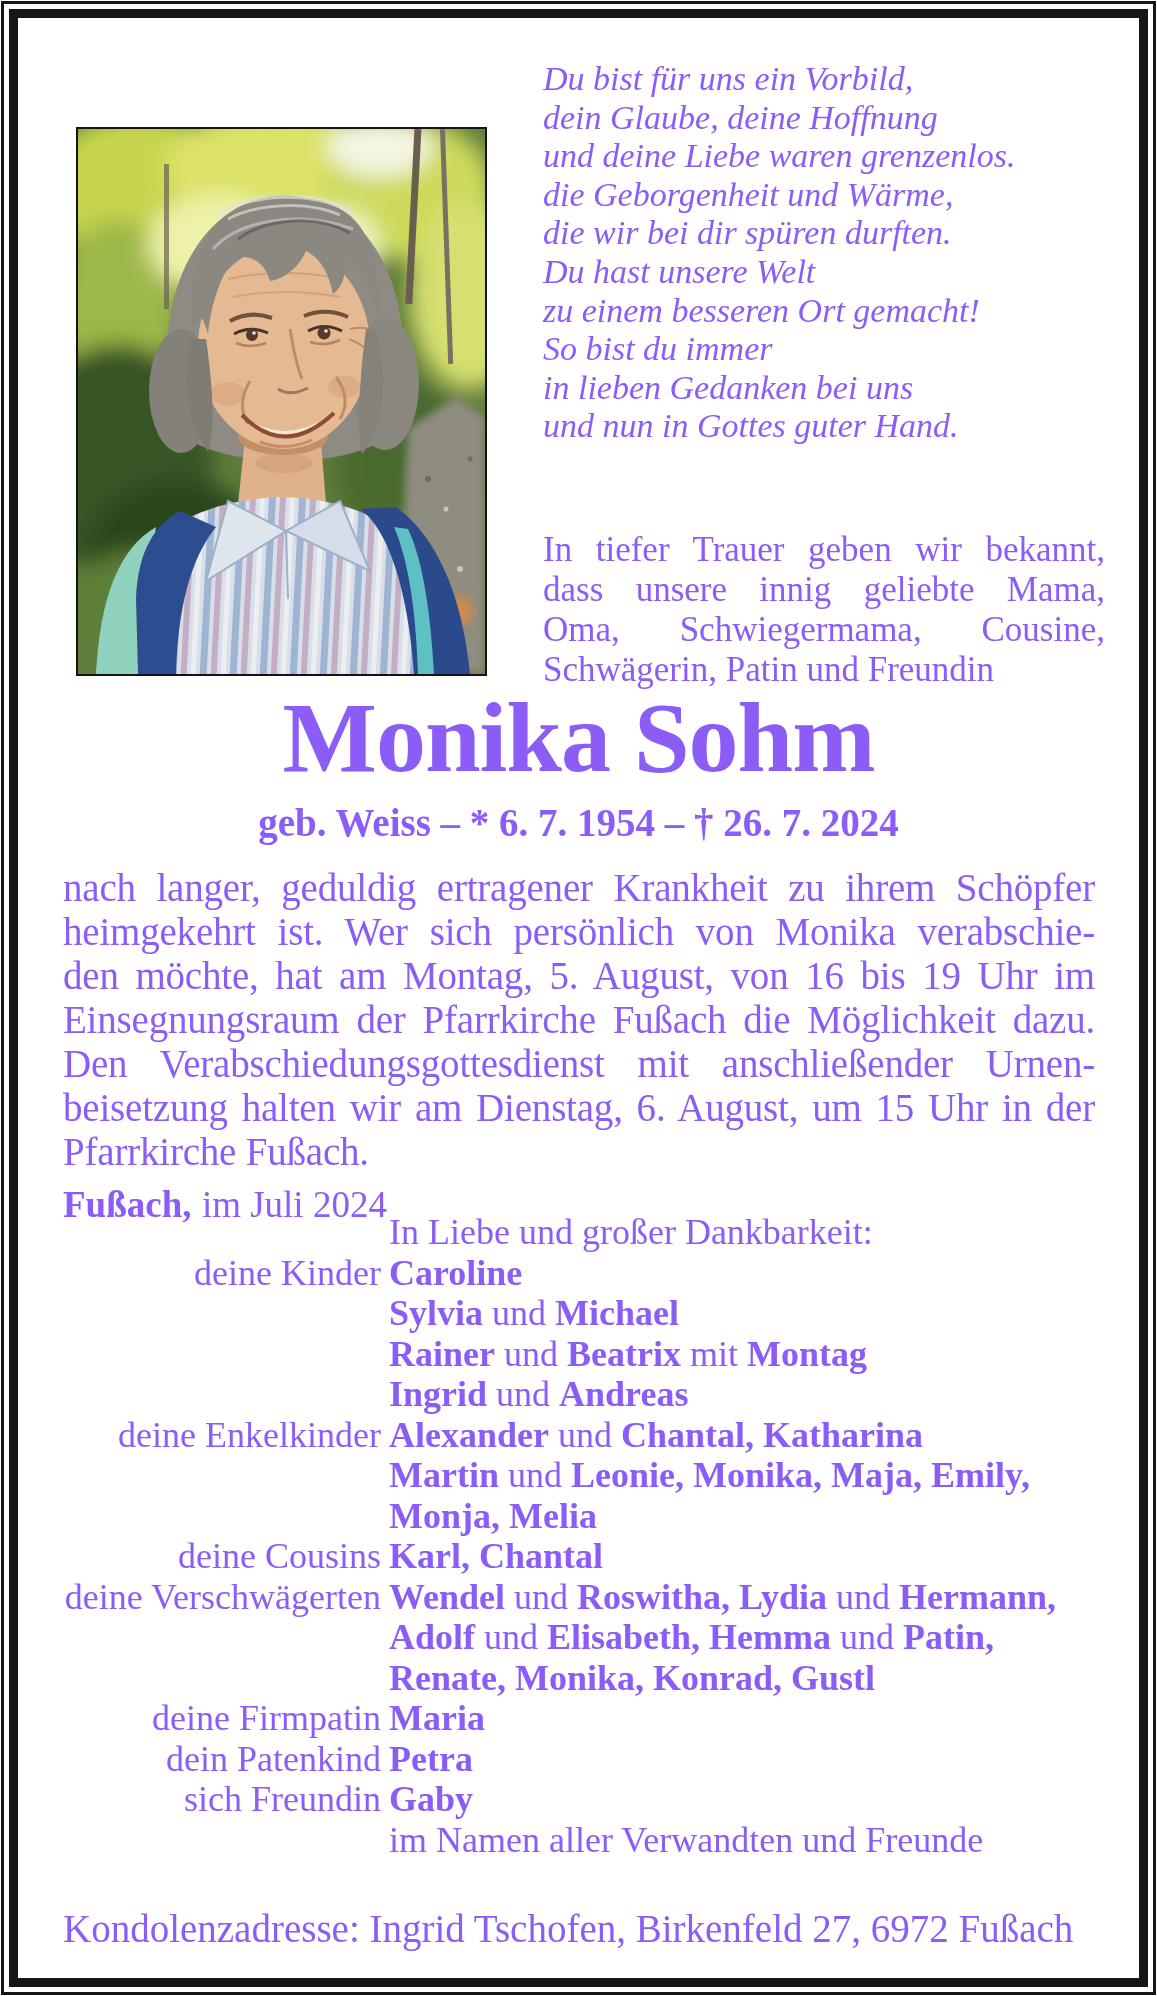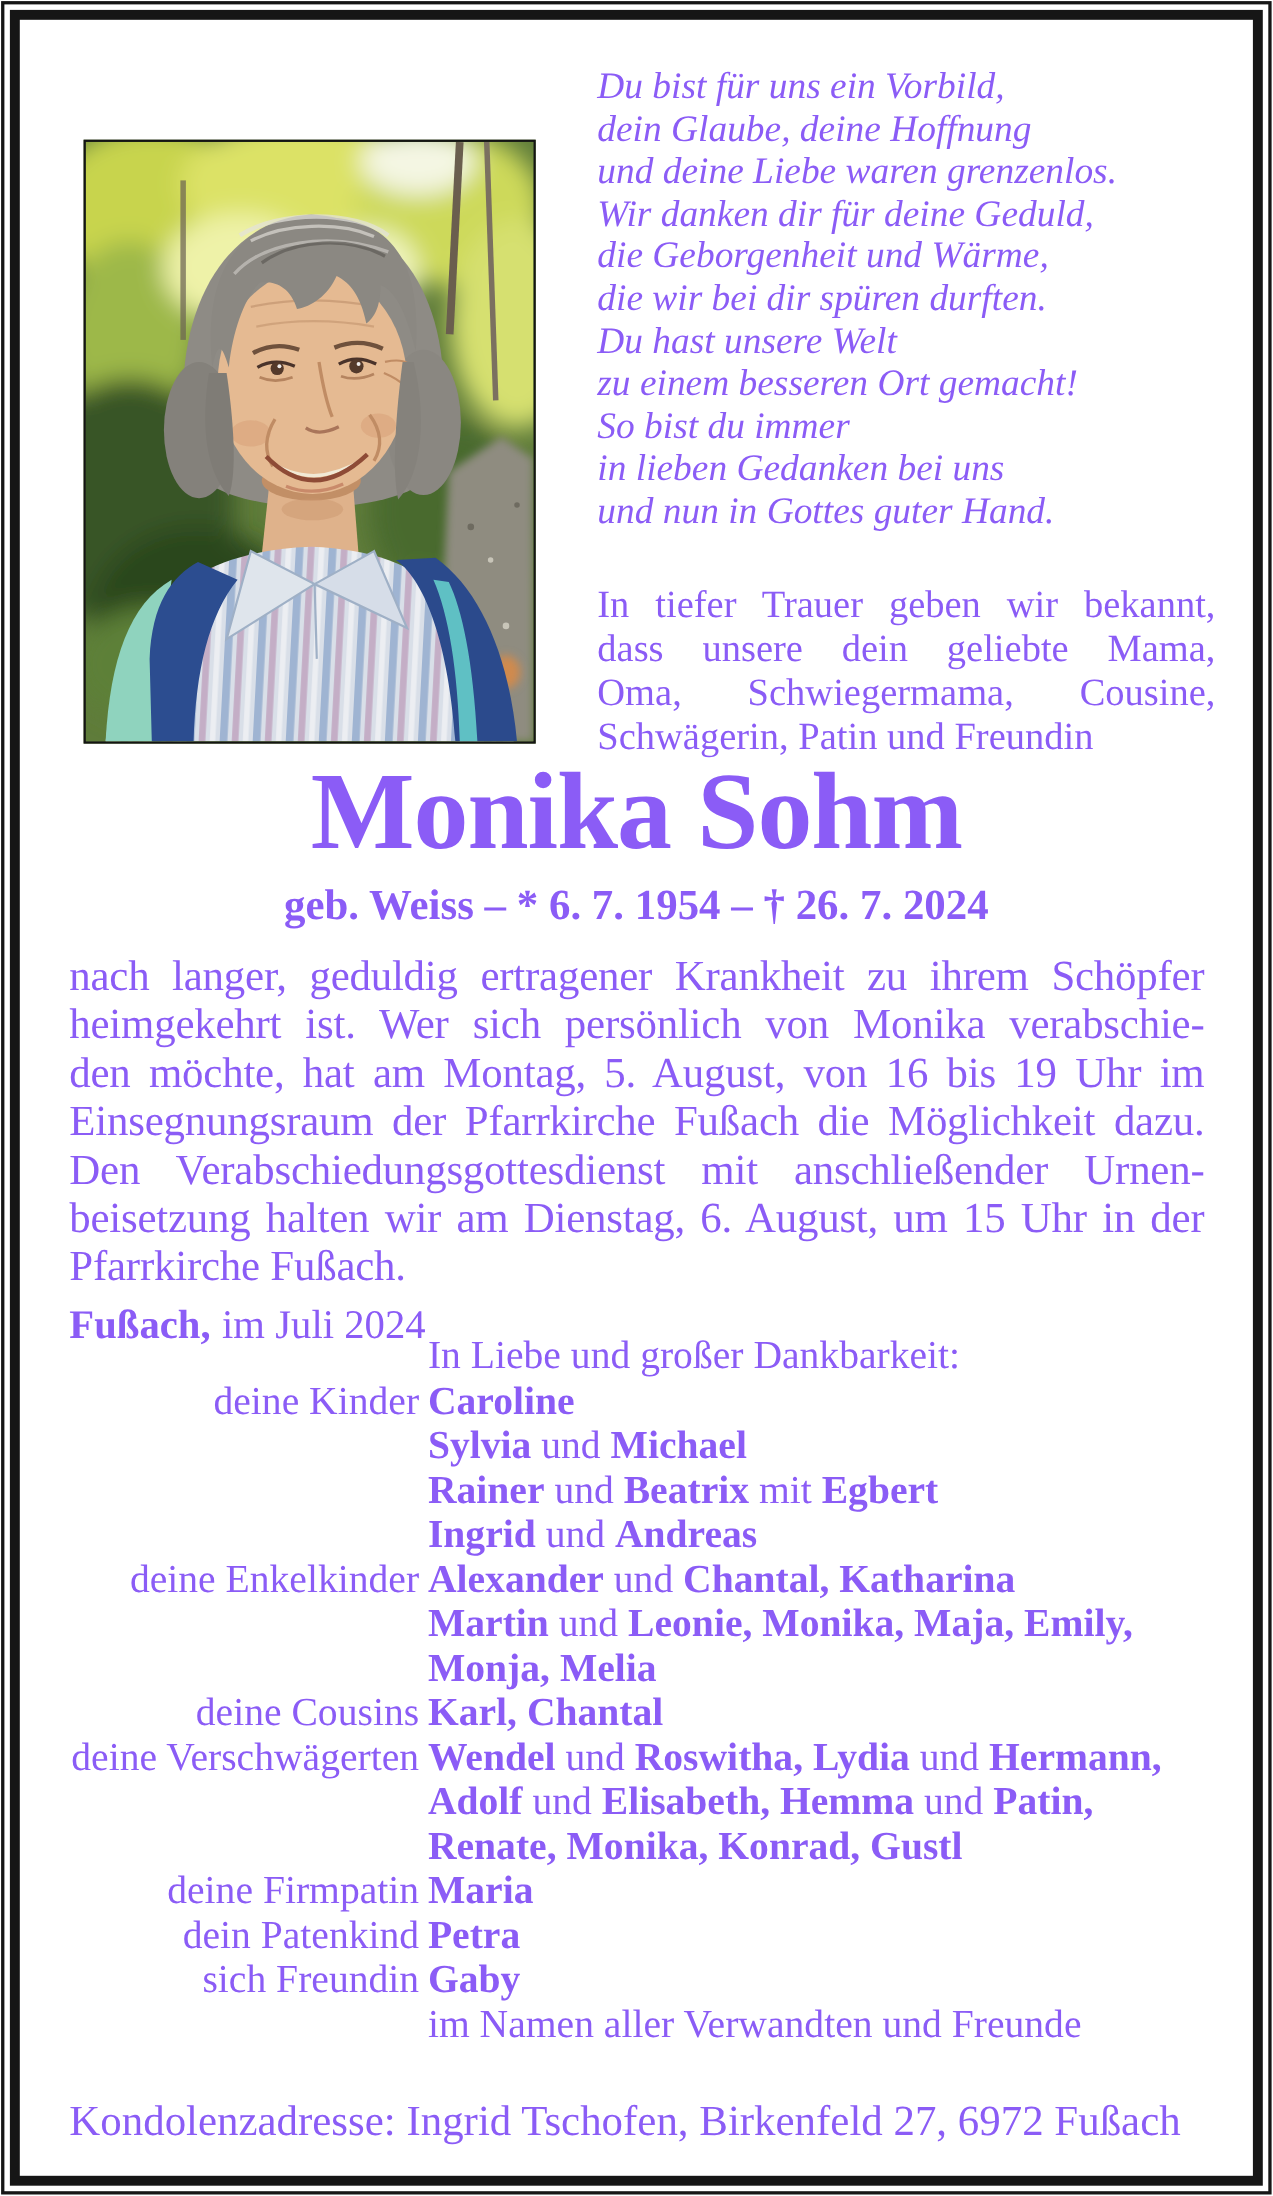--- a/index.html
+++ b/index.html
@@ -177,33 +177,32 @@
       <path d="M135 120 C160 92 220 80 275 100" stroke="#d2cfc9" stroke-width="3" fill="none" opacity="0.6"></path>
       <path d="M160 110 C190 88 240 86 272 104" stroke="#5e5b55" stroke-width="3" fill="none" opacity="0.7"></path>
       <path d="M140 85 C175 62 245 62 275 85" stroke="#e3e1dc" stroke-width="4" fill="none" opacity="0.7"></path>
     </svg>
   </div>
 
   <div class="poem">
     <div>Du bist für uns ein Vorbild,</div>
     <div>dein Glaube, deine Hoffnung</div>
     <div>und deine Liebe waren grenzenlos.</div>
-    <div>Wir danken dir für deine Geduld,</div>
     <div>die Geborgenheit und Wärme,</div>
     <div>die wir bei dir spüren durften.</div>
     <div>Du hast unsere Welt</div>
     <div>zu einem besseren Ort gemacht!</div>
     <div>So bist du immer</div>
     <div>in lieben Gedanken bei uns</div>
     <div>und nun in Gottes guter Hand.</div>
   </div>
 
   <div class="announce">
     <div class="jl">In tiefer Trauer geben wir bekannt,</div>
-    <div class="jl">dass unsere dein geliebte Mama,</div>
+    <div class="jl">dass unsere innig geliebte Mama,</div>
     <div class="jl">Oma, Schwiegermama, Cousine,</div>
     <div>Schwägerin, Patin und Freundin</div>
   </div>
 
   <div class="name">Monika Sohm</div>
   <div class="dates">geb. Weiss – * 6. 7. 1954 – † 26. 7. 2024</div>
 
   <div class="bodytext">
     <div class="jl">nach langer, geduldig ertragener Krankheit zu ihrem Schöpfer</div>
     <div class="jl">heimgekehrt ist. Wer sich persönlich von Monika verabschie-</div>
@@ -226,21 +225,21 @@
       <div class="frow">
         <span class="flabel">deine Kinder</span>
         <span class="fnames"><span class="b">Caroline</span></span>
       </div>
       <div class="frow">
         <span class="flabel"></span>
         <span class="fnames"><span class="b">Sylvia</span><span class="r"> und </span><span class="b">Michael</span></span>
       </div>
       <div class="frow">
         <span class="flabel"></span>
-        <span class="fnames"><span class="b">Rainer</span><span class="r"> und </span><span class="b">Beatrix</span><span class="r"> mit </span><span class="b">Egbert</span></span>
+        <span class="fnames"><span class="b">Rainer</span><span class="r"> und </span><span class="b">Beatrix</span><span class="r"> mit </span><span class="b">Montag</span></span>
       </div>
       <div class="frow">
         <span class="flabel"></span>
         <span class="fnames"><span class="b">Ingrid</span><span class="r"> und </span><span class="b">Andreas</span></span>
       </div>
       <div class="frow">
         <span class="flabel">deine Enkelkinder</span>
         <span class="fnames"><span class="b">Alexander</span><span class="r"> und </span><span class="b">Chantal, Katharina</span></span>
       </div>
       <div class="frow">

